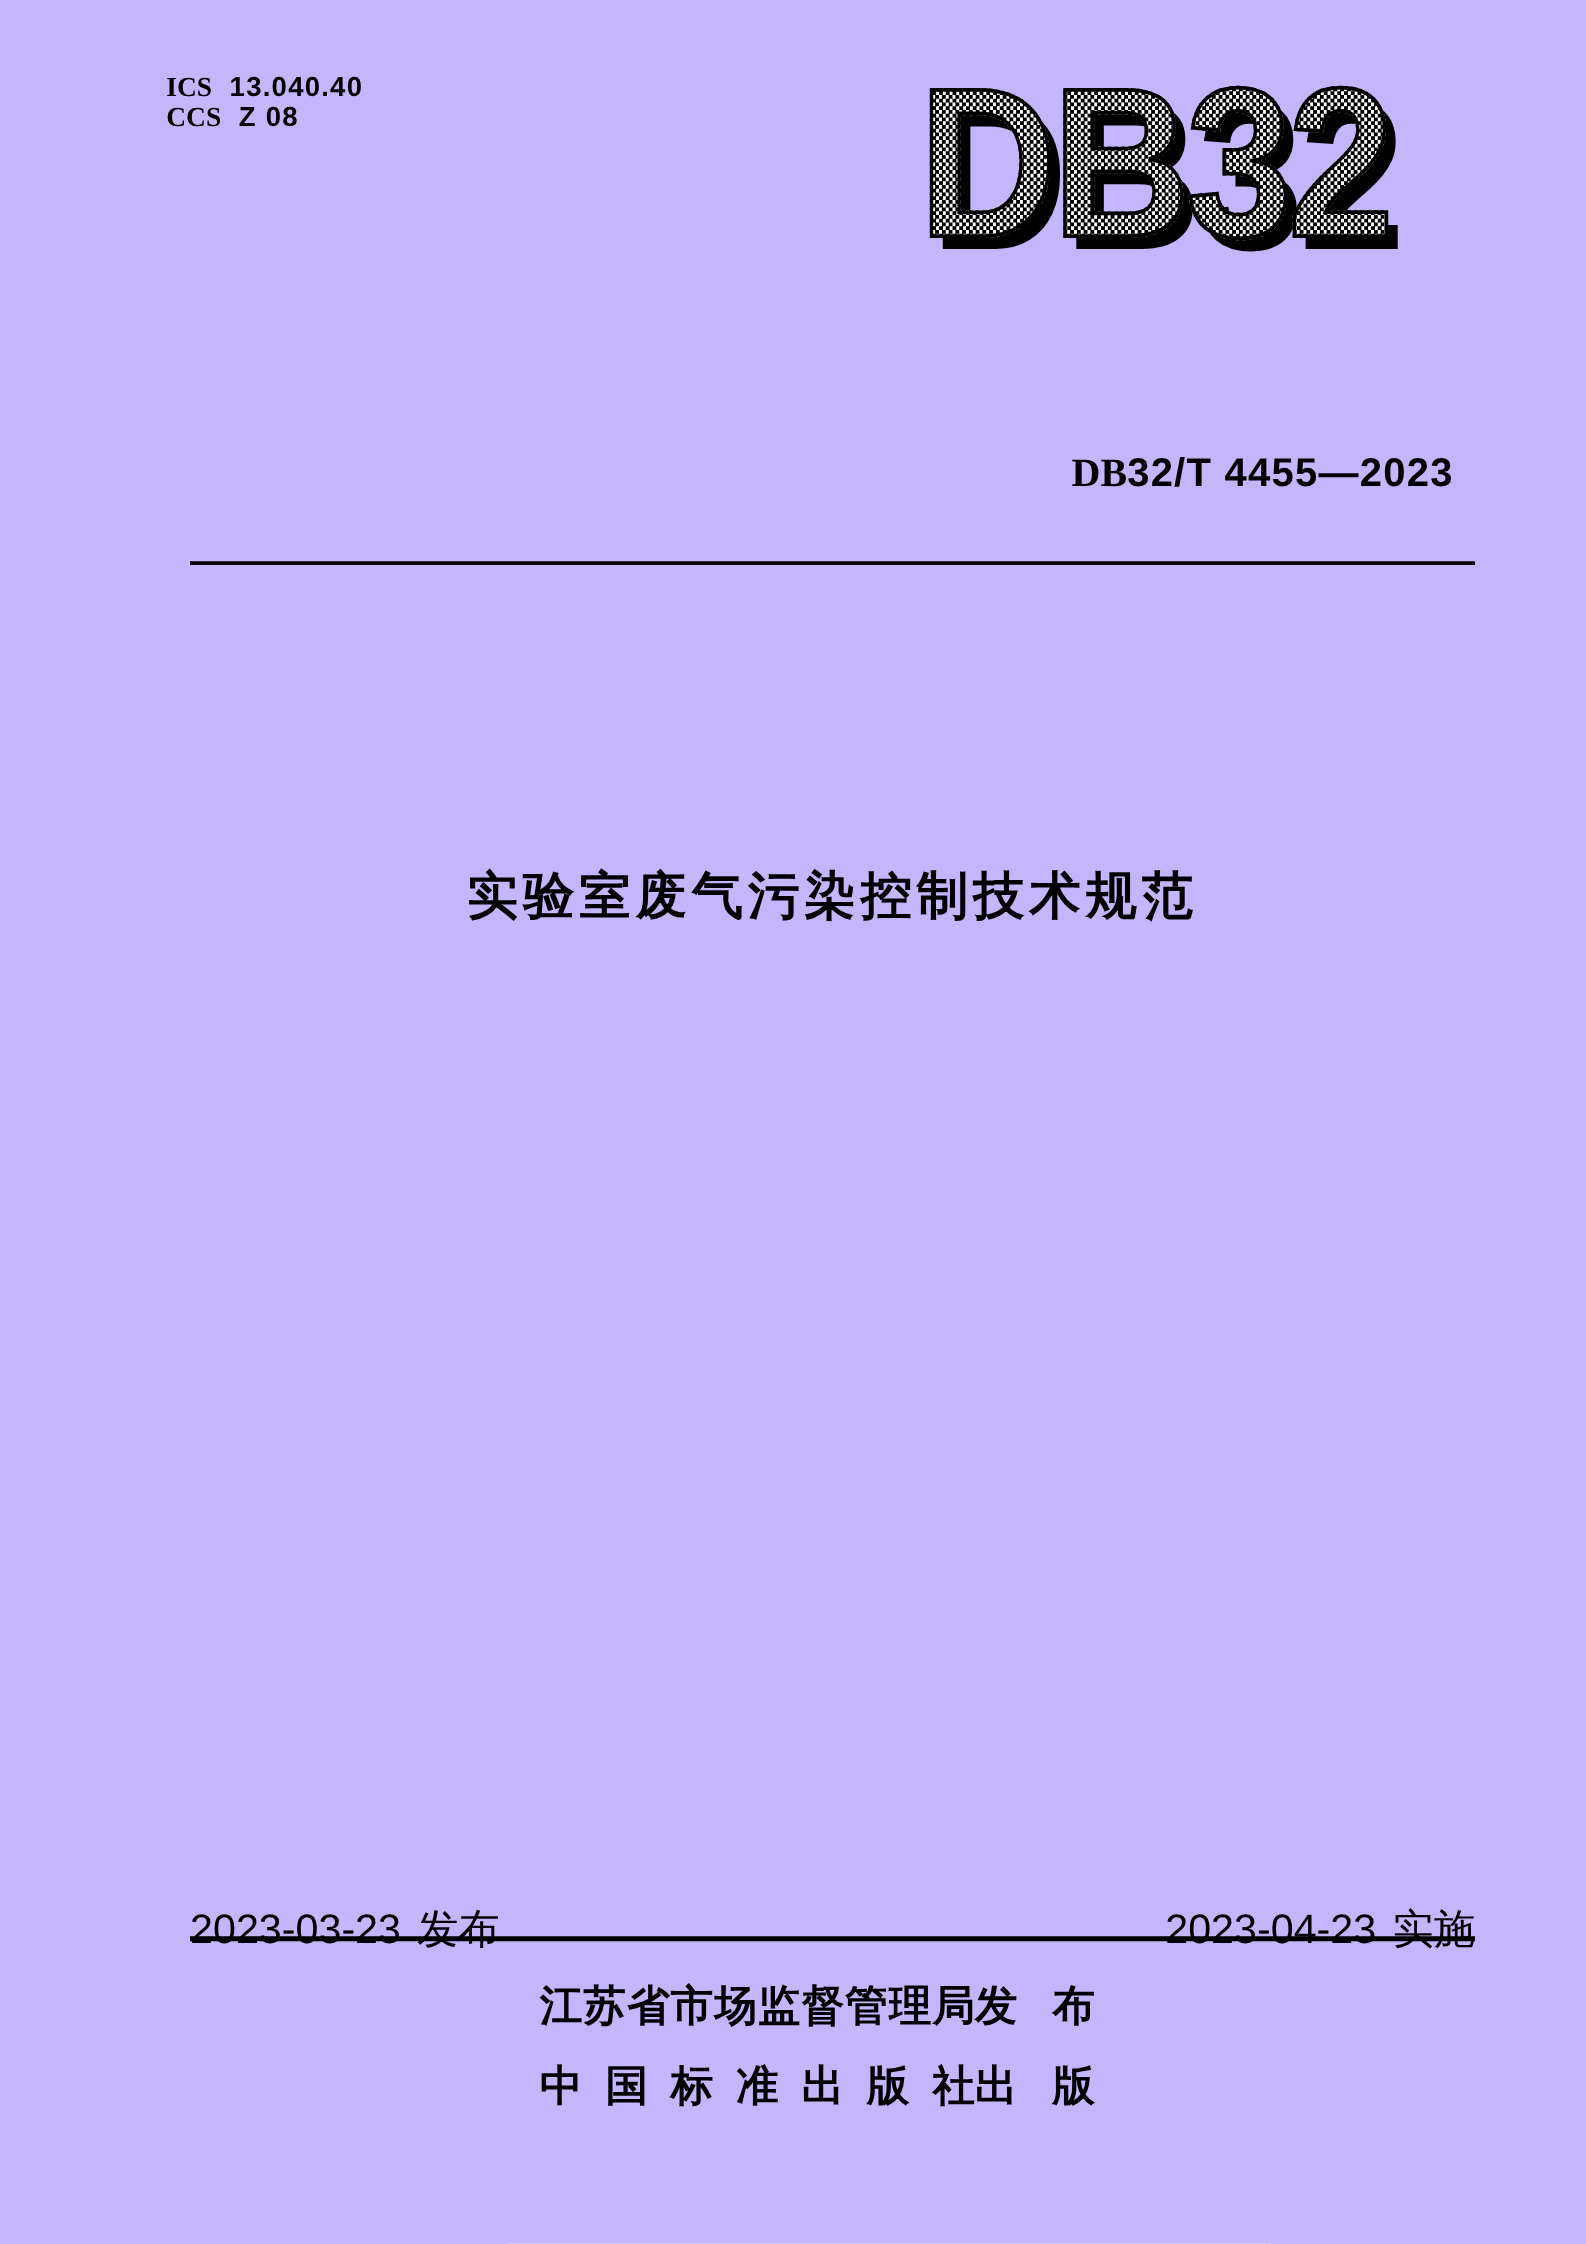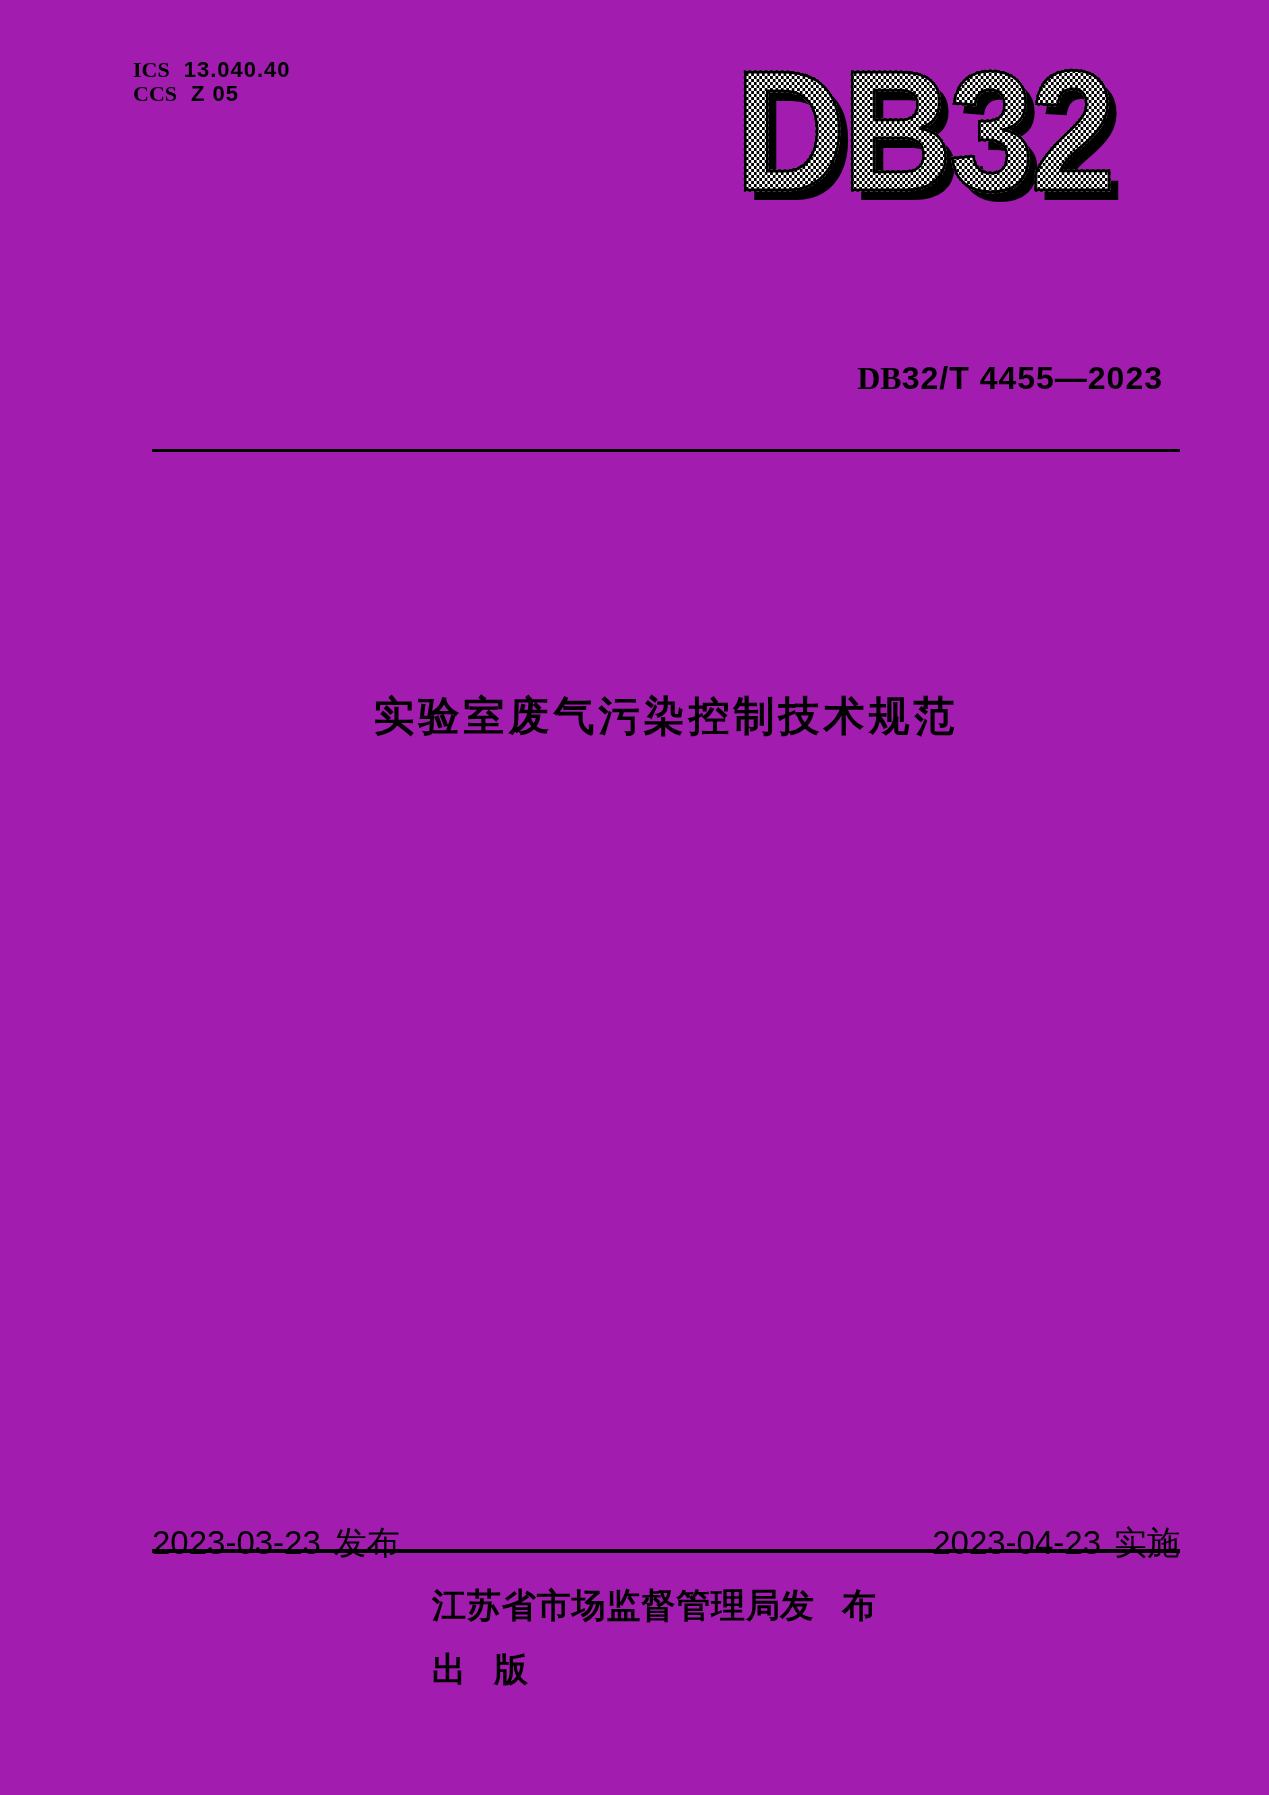--- a/index.html
+++ b/index.html
@@ -1,20 +1,20 @@
 <!DOCTYPE html>
 <html><head>
 <meta charset="utf-8">
 <style>
   * { margin:0; padding:0; box-sizing:border-box; }
   html,body { background:#e8e8e8; }
   .page {
     position:relative;
     width:1269px; height:1795px;
-    background:#a21caf;
+    background:#c4b5fd;
     color:#000;
     font-family:"Liberation Sans", sans-serif;
     overflow:hidden;
     margin:0 auto;
   }
 
   
   .ics-block { position:absolute; left:133px; top:58px; font-size:22px; line-height:24px; }
   .code-line { white-space:nowrap; }
   .code-label { font-family:"Liberation Serif", serif; font-weight:bold; margin-right:14px; }
@@ -85,21 +85,21 @@
 </head>
 <body>
 
 <div class="page">
 
   <div class="ics-block">
     <div class="code-line">
       <span class="code-label">ICS</span><span class="code-value">13.040.40</span>
     </div>
     <div class="code-line">
-      <span class="code-label">CCS</span><span class="code-value">Z 05</span>
+      <span class="code-label">CCS</span><span class="code-value">Z 08</span>
     </div>
   </div>
 
   <div class="logo">
     <span class="logo-shadow">DB32</span>
     <span class="logo-face">DB32</span>
   </div>
 
 
   <div class="standard-number">
@@ -122,17 +122,18 @@
   </div>
 
   <div class="bottom-rule"></div>
 
   <div class="publishers">
     <div class="pub-row">
       <span class="pub-name">江苏省市场监督管理局</span>
       <span class="pub-role">发布</span>
     </div>
     <div class="pub-row">
+      <span class="pub-name">中国标准出版社</span>
       <span class="pub-role">出版</span>
     </div>
   </div>
 
 </div>
 
 </body></html>

